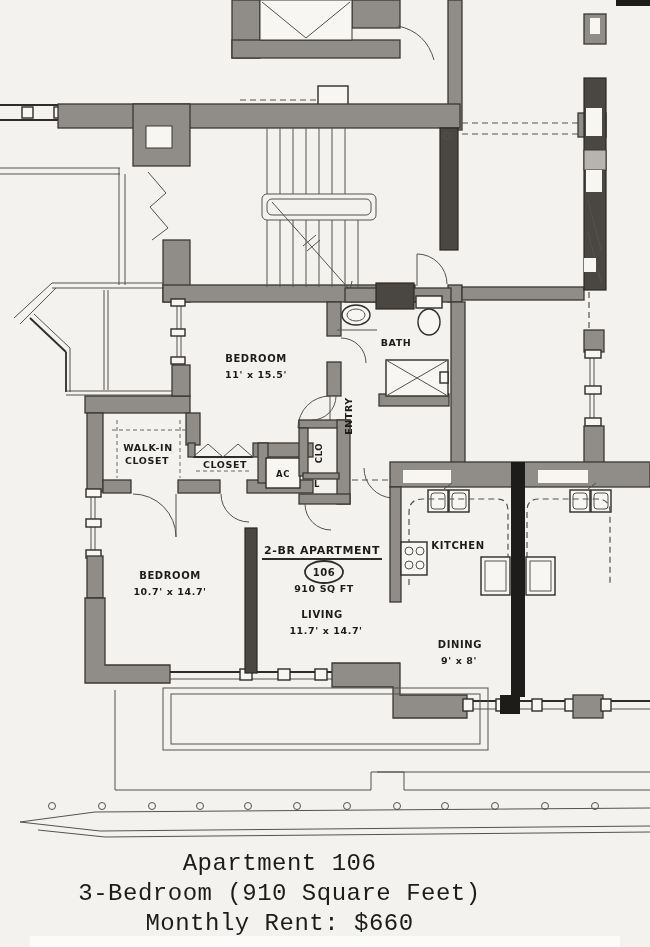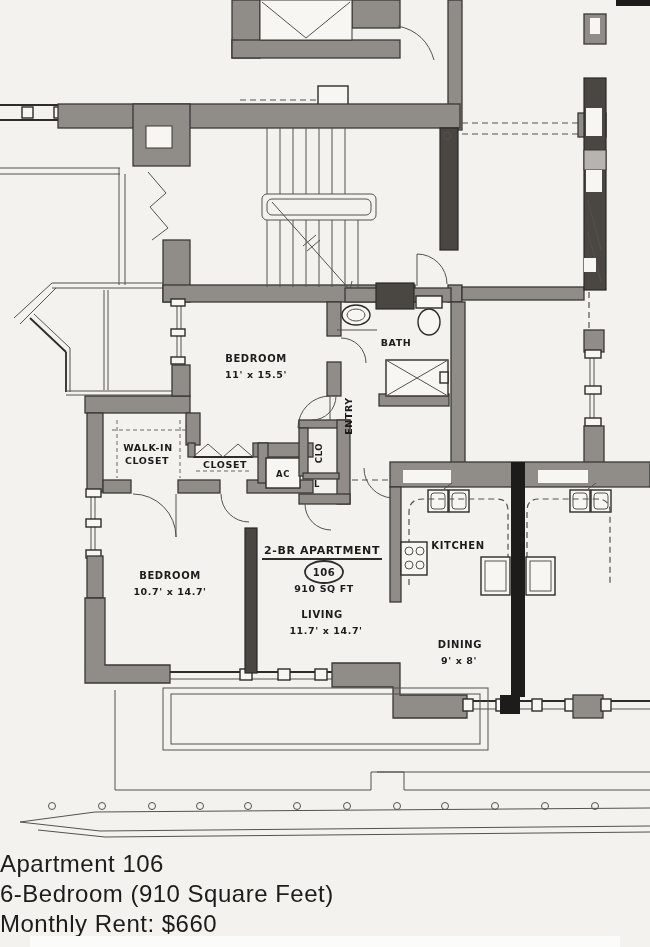--- a/index.html
+++ b/index.html
@@ -14,22 +14,22 @@
   .whiteq{fill:#f7f6f3;stroke:none;}
   .lt  {fill:#b7b4af;stroke:#3a3835;stroke-width:1;}
   .ln  {stroke:#55524e;stroke-width:1;fill:none;}
   .ln2 {stroke:#2e2c2a;stroke-width:1.8;fill:none;}
   .fx  {fill:#f7f6f3;stroke:#2e2c2a;stroke-width:1.4;}
   .dash{stroke:#55524e;stroke-width:1.2;fill:none;stroke-dasharray:6 4;}
   .dashf{stroke:#6b6864;stroke-width:1;fill:none;stroke-dasharray:4 3;}
   .lbl {font-family:"DejaVu Sans",sans-serif;font-weight:bold;fill:#1d1c1b;
         text-anchor:middle;letter-spacing:.6px;}
   .s11{font-size:11px;} .s10{font-size:10px;} .s9{font-size:9.5px;} .s8{font-size:8.5px;}
-  .caption{position:absolute;left:0;top:849px;width:559px;text-align:left;
-           font-family:Liberation Sans, sans-serif;color:#1d1c1b;}
+  .caption{position:absolute;left:0;top:849px;width:559px;text-align:center;
+           font-family:Liberation Mono, monospace;color:#1d1c1b;}
   .caption p{margin:0;font-size:24px;line-height:30px;letter-spacing:.5px;}
   .botstrip{position:absolute;left:30px;top:936px;width:590px;height:11px;background:#fbfbf9;}
 </style>
 </head>
 <body>
 
 <div class="page">
 <svg width="650" height="947" viewBox="0 0 650 947">
 
   <g>
@@ -312,17 +312,17 @@
     <text x="322" y="554" class="lbl s11">2-BR APARTMENT</text>
     <line x1="262" y1="559" x2="382" y2="559" class="ln2"></line>
     <ellipse cx="324" cy="572" rx="19" ry="11" class="ln2"></ellipse>
     <text x="324" y="576" class="lbl s10">106</text>
     <text x="324" y="592" class="lbl s9">910 SQ FT</text>
   </g>
 </svg>
 
 <div class="caption">
   <p>Apartment 106</p>
-  <p>6-Bedroom (910 Square Feet)</p>
+  <p>3-Bedroom (910 Square Feet)</p>
   <p>Monthly Rent: $660</p>
 </div>
 <div class="botstrip"></div>
 </div>
 
 </body></html>

